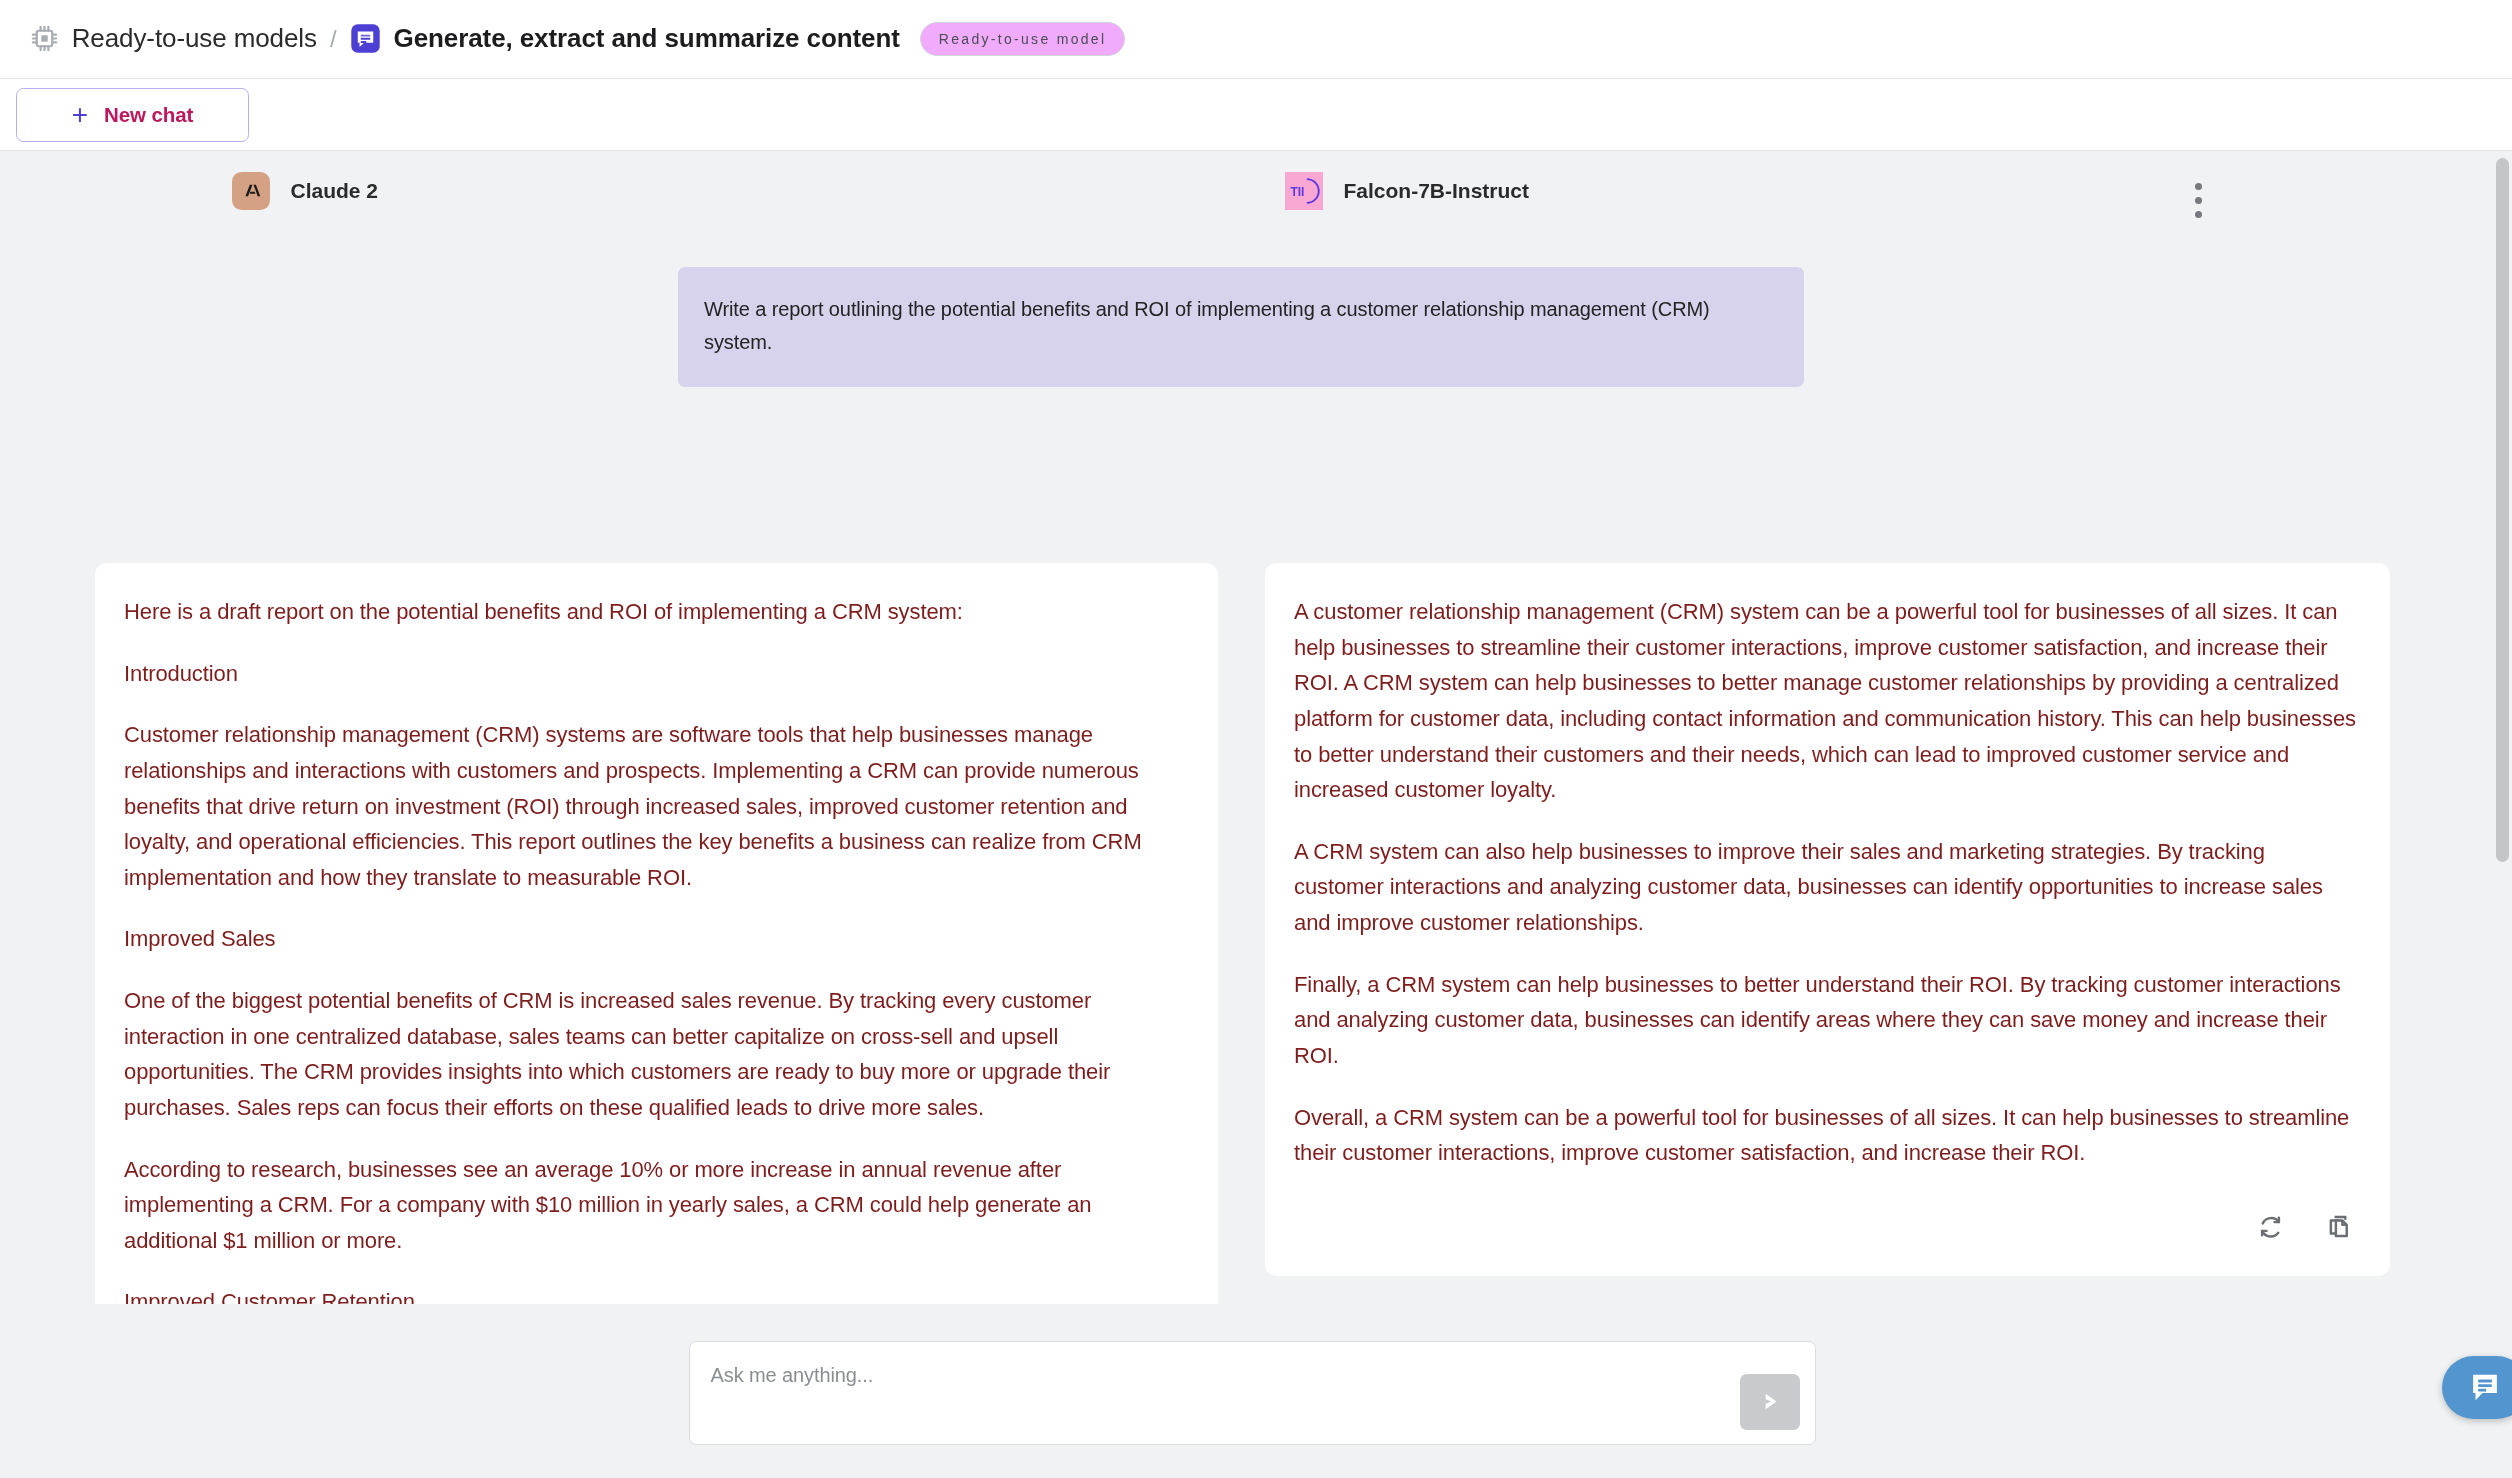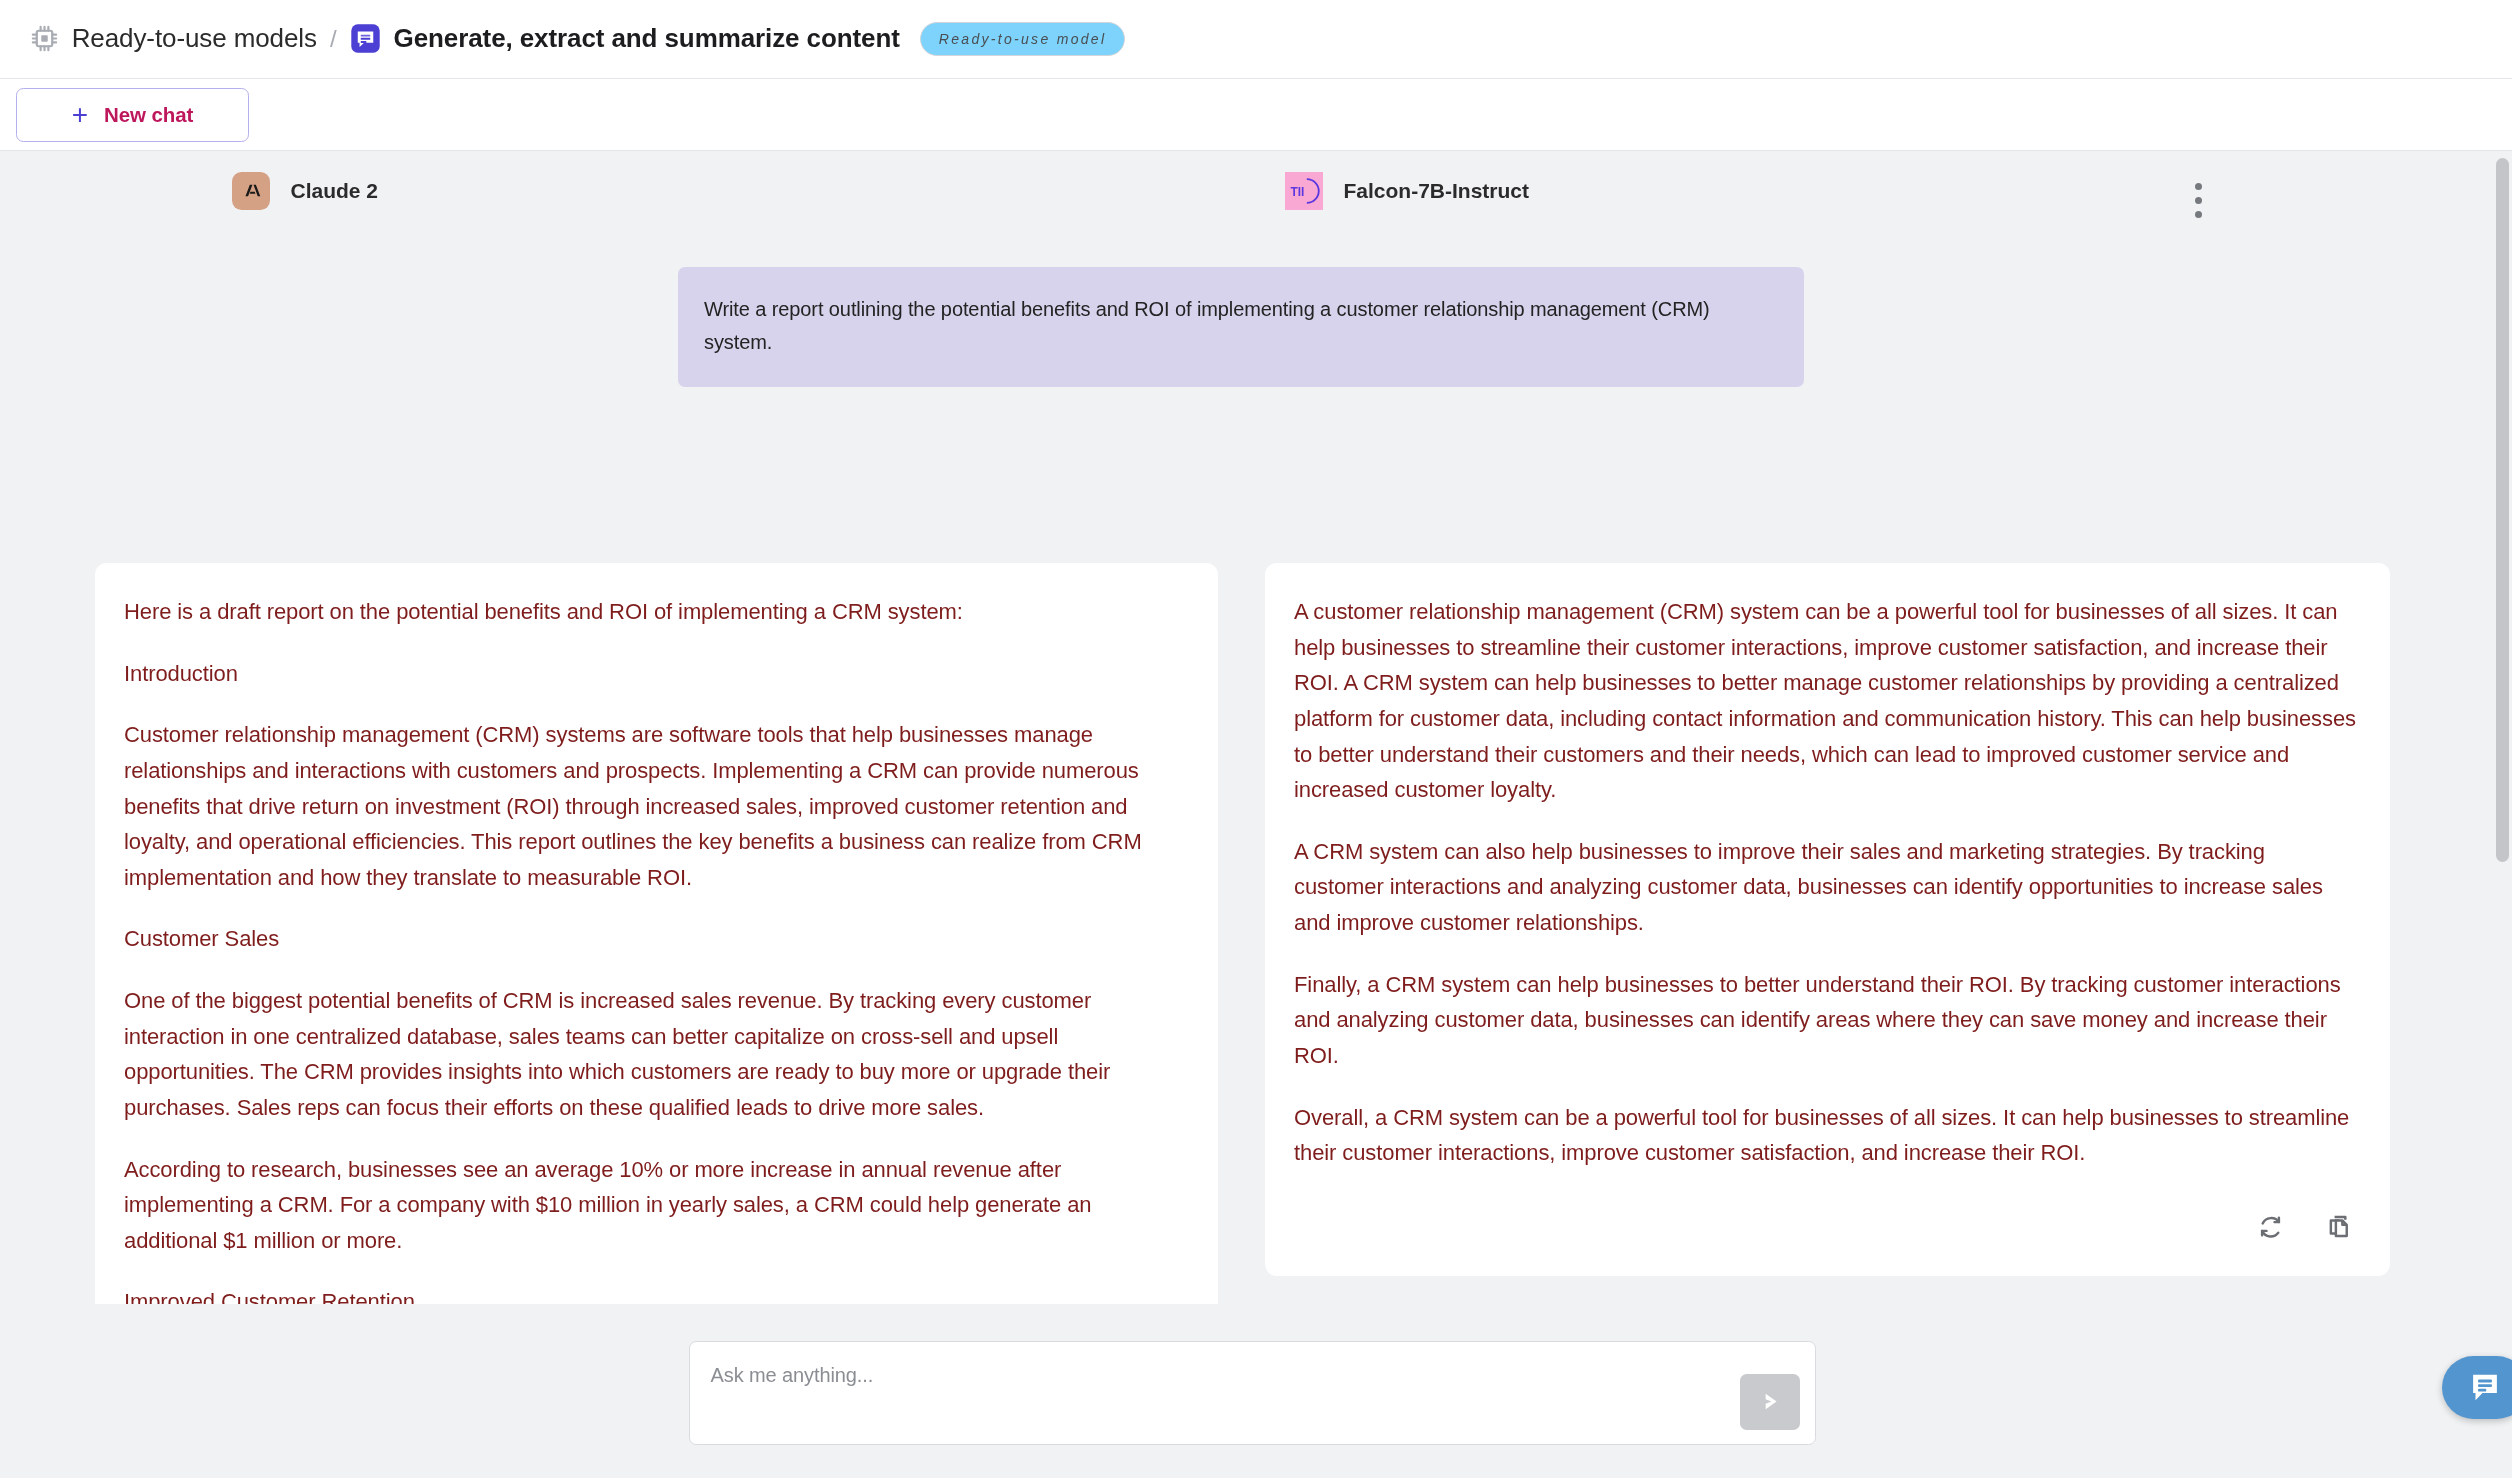--- a/index.html
+++ b/index.html
@@ -25,21 +25,21 @@
   }
   .crumb-sep { font-size: 24px; color: #a7abb2; margin: 0 13px; font-weight: 400; }
   .doc-icon { width: 31px; height: 31px; flex: 0 0 31px; margin-right: 13px; }
   .crumb-title {
     font-size: 26px; font-weight: 700; color: #1d1d1f; letter-spacing: -0.1px;
     white-space: nowrap;
   }
   .badge {
     margin-left: 20.5px; border: 1.2px solid #d2d5da; border-radius: 20.5px;
     padding: 8px 17.6px 8.8px; font-size: 14px; color: #4a4d52;
-    letter-spacing: 2.3px; white-space: nowrap; background: #7dd3fc; font-style: italic;
+    letter-spacing: 2.3px; white-space: nowrap; background: #f0abfc;
   }
 
   
   .subbar {
     position: absolute; top: 79px; left: 0; width: 2512px; height: 72px;
     background: #ffffff; border-bottom: 0.7px solid #e3e5e8;
     display: flex; align-items: center; padding-left: 16px;
   }
   .newchat {
     display: flex; align-items: center; justify-content: center;
@@ -224,21 +224,21 @@
         <p>Write a report outlining the potential benefits and ROI of implementing a customer relationship management (CRM) system.</p>
       </div>
     </div>
 
     <div class="cards">
 
       <div class="card left">
         <p>Here is a draft report on the potential benefits and ROI of implementing a CRM system:</p>
         <p>Introduction</p>
         <p>Customer relationship management (CRM) systems are software tools that help businesses manage relationships and interactions with customers and prospects. Implementing a CRM can provide numerous benefits that drive return on investment (ROI) through increased sales, improved customer retention and loyalty, and operational efficiencies. This report outlines the key benefits a business can realize from CRM implementation and how they translate to measurable ROI.</p>
-        <p>Customer Sales</p>
+        <p>Improved Sales</p>
         <p>One of the biggest potential benefits of CRM is increased sales revenue. By tracking every customer interaction in one centralized database, sales teams can better capitalize on cross-sell and upsell opportunities. The CRM provides insights into which customers are ready to buy more or upgrade their purchases. Sales reps can focus their efforts on these qualified leads to drive more sales.</p>
         <p>According to research, businesses see an average 10% or more increase in annual revenue after implementing a CRM. For a company with $10 million in yearly sales, a CRM could help generate an additional $1 million or more.</p>
         <p>Improved Customer Retention</p>
 
       </div>
 
       <div class="card right">
         <p>A customer relationship management (CRM) system can be a powerful tool for businesses of all sizes. It can help businesses to streamline their customer interactions, improve customer satisfaction, and increase their ROI. A CRM system can help businesses to better manage customer relationships by providing a centralized platform for customer data, including contact information and communication history. This can help businesses to better understand their customers and their needs, which can lead to improved customer service and increased customer loyalty.</p>
         <p>A CRM system can also help businesses to improve their sales and marketing strategies. By tracking customer interactions and analyzing customer data, businesses can identify opportunities to increase sales and improve customer relationships.</p>
         <p>Finally, a CRM system can help businesses to better understand their ROI. By tracking customer interactions and analyzing customer data, businesses can identify areas where they can save money and increase their ROI.</p>

